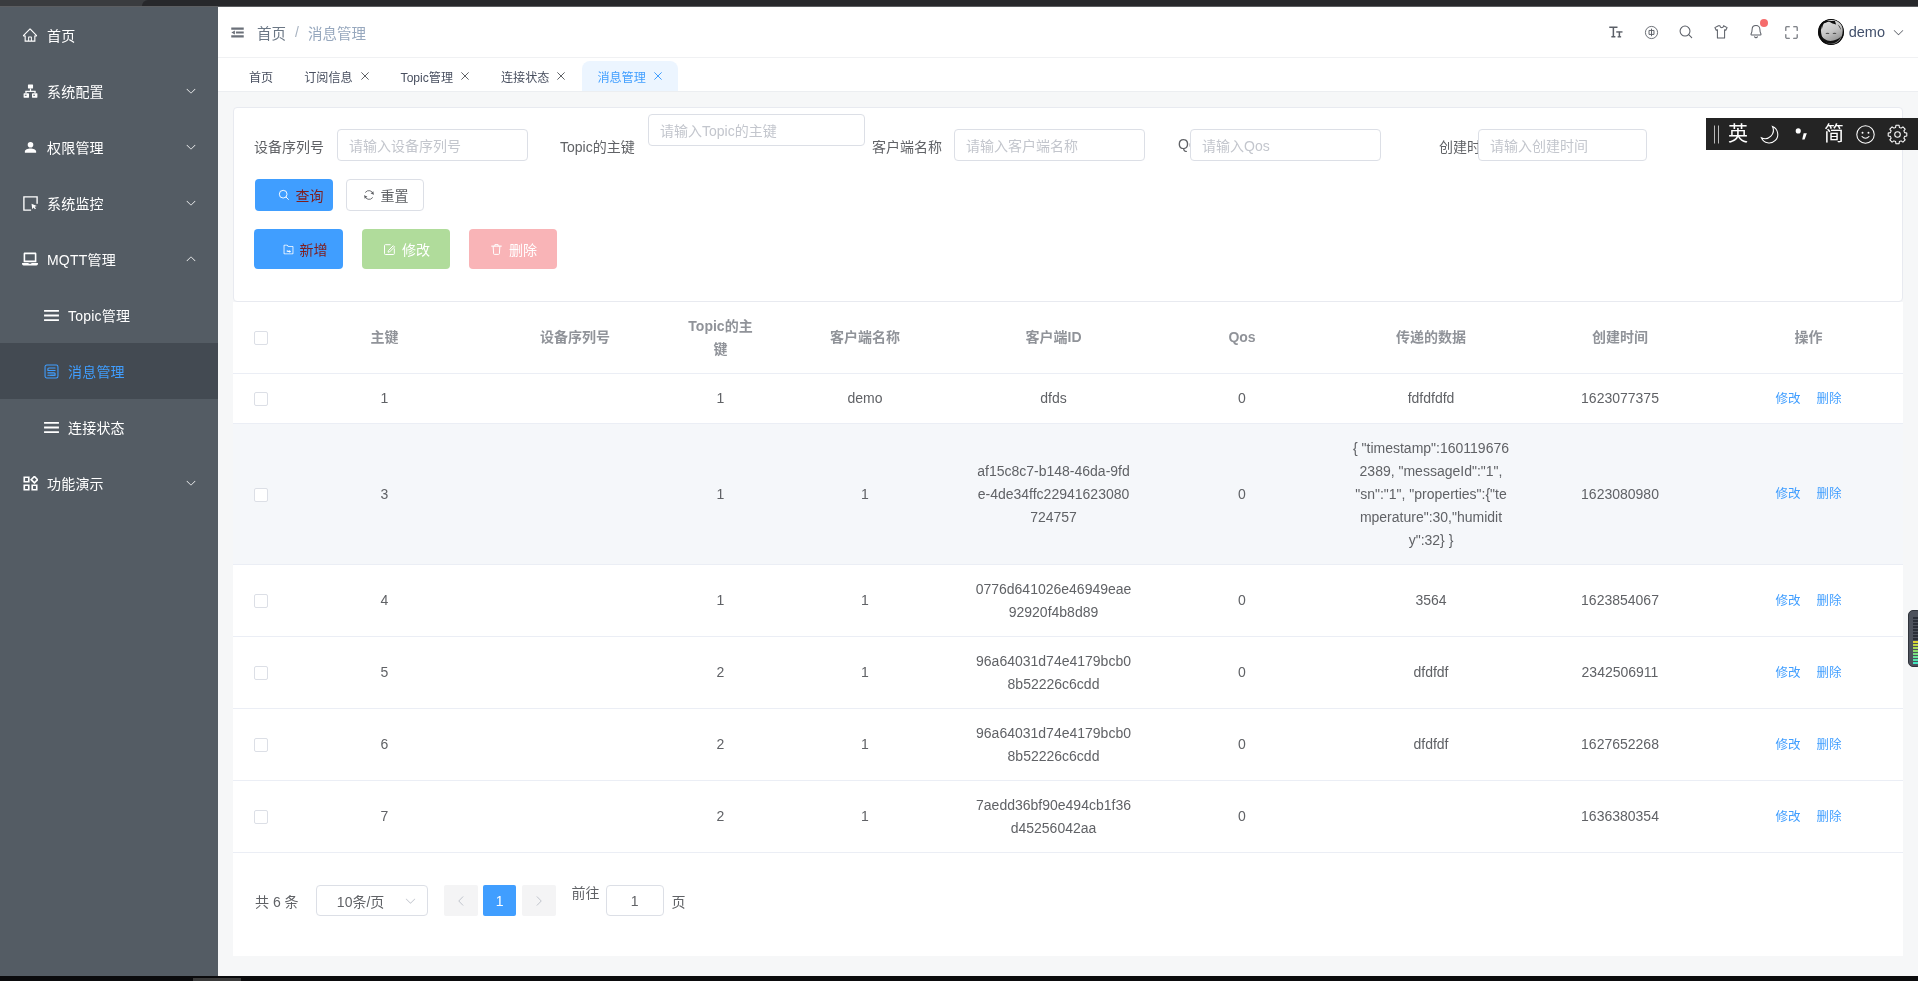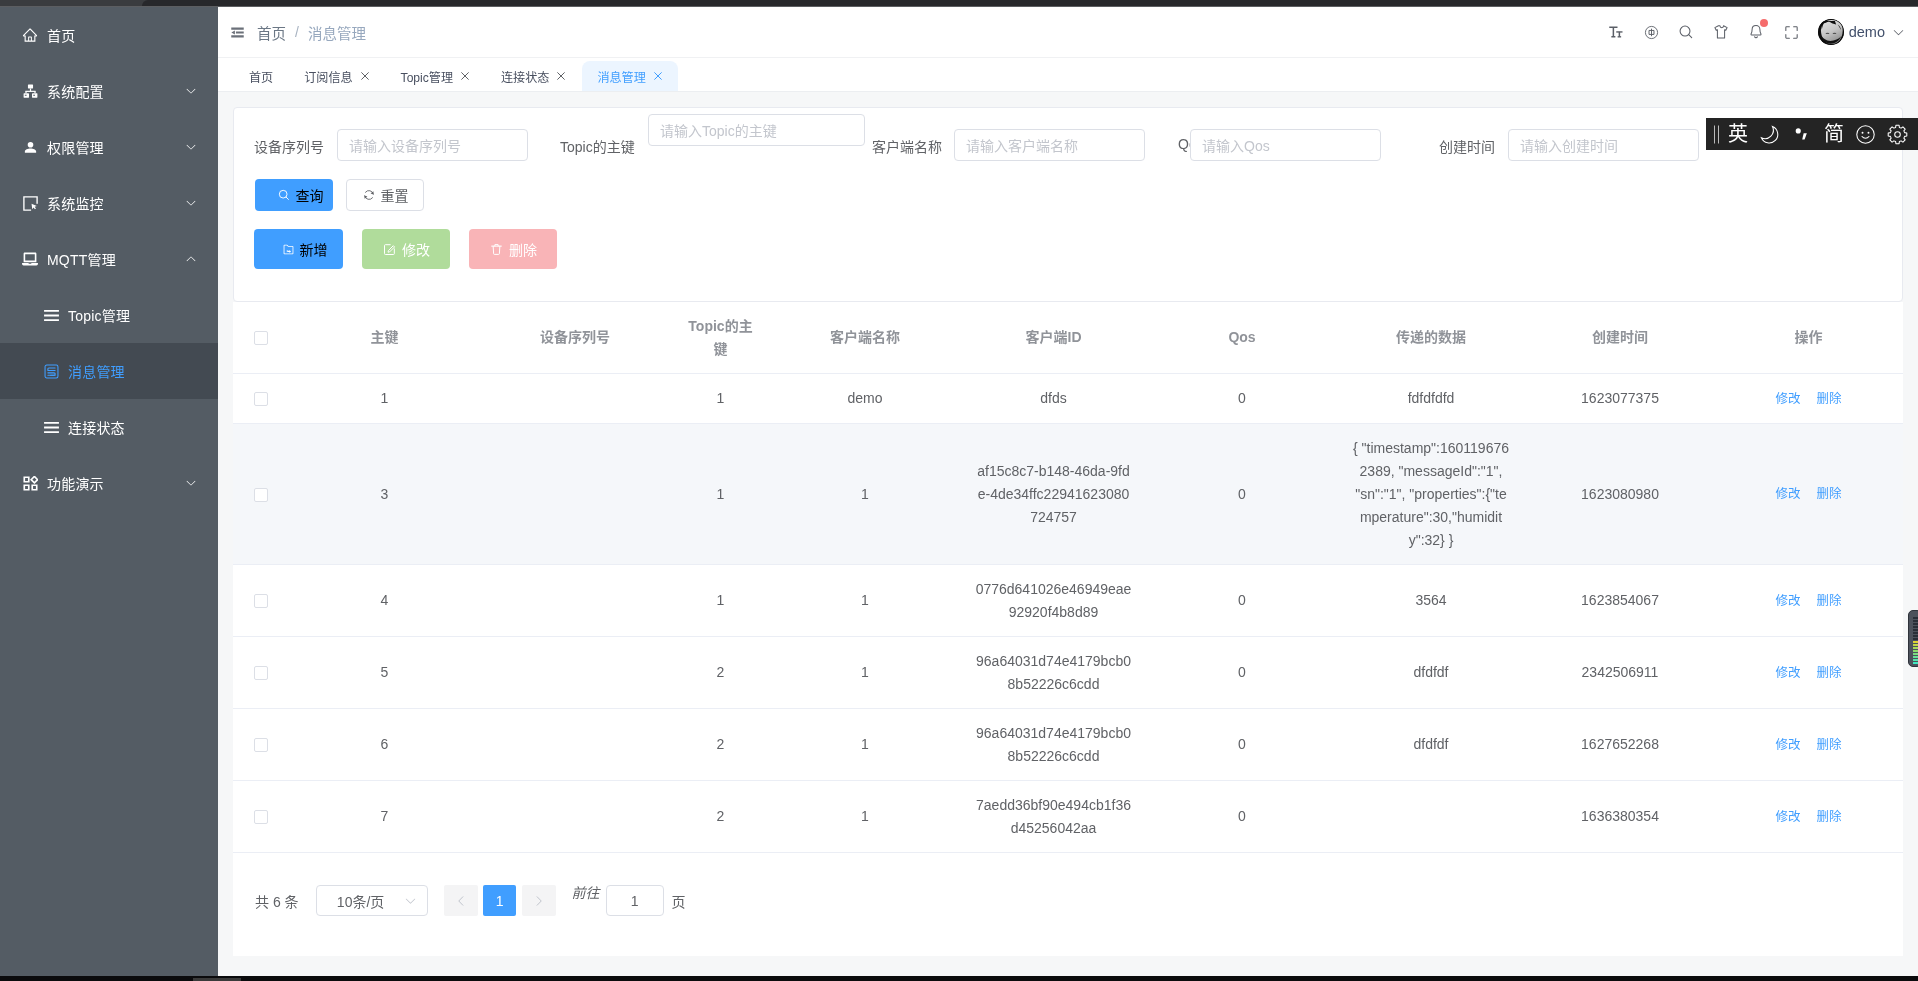--- a/index.html
+++ b/index.html
@@ -62,21 +62,21 @@
   
   .app-main{padding:15px 15px 0 15px;height:934px;overflow:hidden;}
   .card{background:#fff;border:1px solid #e8eaf0;border-radius:4px;}
   .search-card{height:195px;position:relative;}
   .flabel{position:absolute;font-size:14px;color:#606266;white-space:nowrap;}
   .finput{position:absolute;height:32px;border:1px solid #dcdfe6;border-radius:4px;background:#fff;
           font-size:14px;color:#c3c6cd;padding:0 11px;display:flex;align-items:center;}
   .btn{position:absolute;border-radius:4px;display:inline-flex;align-items:center;justify-content:center;
        cursor:pointer;border:1px solid transparent;white-space:nowrap;}
   .btn .bi{display:inline-flex;align-items:center;}
-  .btn-primary{background:#409eff;color:#000000;padding-left:12px;}
+  .btn-primary{background:#409eff;color:#7f1d1d;padding-left:12px;}
   .btn-default{background:#fff;color:#606266;border:1px solid #dcdfe6;}
   .btn-success{background:#b0dc9b;color:#fff;}
   .btn-danger{background:#f9b4b7;color:#fff;}
   table.tbl{width:100%;border-collapse:collapse;table-layout:fixed;background:#fff;}
   table.tbl th{font-size:14px;color:#909399;font-weight:bold;padding:12.5px 16.5px;
                border-bottom:1px solid #ebeef5;text-align:center;line-height:23px;}
   table.tbl td{font-size:14px;color:#606266;padding:12.5px 16.5px;border-bottom:1px solid #ebeef5;
                text-align:center;line-height:23px;word-break:break-all;}
   tr.striped td{background:#f5f7fa;}
   .cbx{width:14px;height:14px;border:1px solid #dcdfe6;border-radius:2px;background:#fff;
@@ -88,21 +88,21 @@
          background:#fff;}
   .pg-total{margin-right:17px;}
   .pg-select{width:112px;height:31px;border:1px solid #dcdfe6;border-radius:4px;background:#fff;
              display:flex;align-items:center;justify-content:center;position:relative;
              font-size:14px;color:#606266;padding-right:22px;}
   .pg-select .carat{position:absolute;right:10px;top:50%;transform:translateY(-50%);display:flex;}
   .pg-btn{width:34px;height:31px;background:#f4f4f5;border-radius:2px;display:flex;align-items:center;
           justify-content:center;}
   .pg-num{min-width:33px;height:31px;background:#409eff;color:#fff;border-radius:2px;display:flex;
           align-items:center;justify-content:center;font-size:14px;margin:0 5.5px;}
-  .pg-jump-lbl{margin:0 6px 17px 16px;font-style:italic;}
+  .pg-jump-lbl{margin:0 6px 17px 16px;}
   .pg-jump{width:58px;height:31px;border:1px solid #dcdfe6;border-radius:4px;background:#fff;
            display:flex;align-items:center;justify-content:center;font-size:14px;color:#606266;}
 
   
   .ime{position:absolute;z-index:80;background:#242424;color:#fff;}
   .ime .it{display:flex;align-items:center;justify-content:center;}
 
   
   .scrollthumb{position:absolute;z-index:70;background:#4d525c;border-radius:5px;
                overflow:hidden;border:1.5px solid #2f333b;}
@@ -375,21 +375,21 @@
       <div class="card search-card">
         <span class="flabel" style="left:20px;top:28px">设备序列号</span>
         <span class="finput" style="left:103px;top:21px;width:191px">请输入设备序列号</span>
         <span class="flabel" style="left:326px;top:28px">Topic的主键</span>
         <span class="finput" style="left:414px;top:6px;width:217px">请输入Topic的主键</span>
         <span class="flabel" style="left:638px;top:28px">客户端名称</span>
         <span class="finput" style="left:720px;top:21px;width:191px">请输入客户端名称</span>
         <span class="flabel" style="left:944px;top:28px">Qos</span>
         <span class="finput" style="left:956px;top:21px;width:191px">请输入Qos</span>
         <span class="flabel" style="left:1205px;top:28px">创建时间</span>
-        <span class="finput" style="left:1274px;top:21px;width:191px">请输入创建时间</span>
+        <span class="finput" style="left:1244px;top:21px;width:169px">请输入创建时间</span>
 
         <span class="btn btn-primary" style="left:21px;top:71px;width:78px;height:32px;font-size:14px">
           <span class="bi" style="margin-right:5px">
               <svg width="14" height="14" viewBox="0 0 24 24">
                 <circle cx="10.6" cy="10.6" r="6.6" fill="none" stroke="#fff" stroke-width="1.6"></circle>
                 <path stroke="#fff" stroke-width="1.6" stroke-linecap="round" d="M15.5 15.5l4.1 4.1"></path>
               </svg>
             </span>
           <span>查询</span>
         </span>

